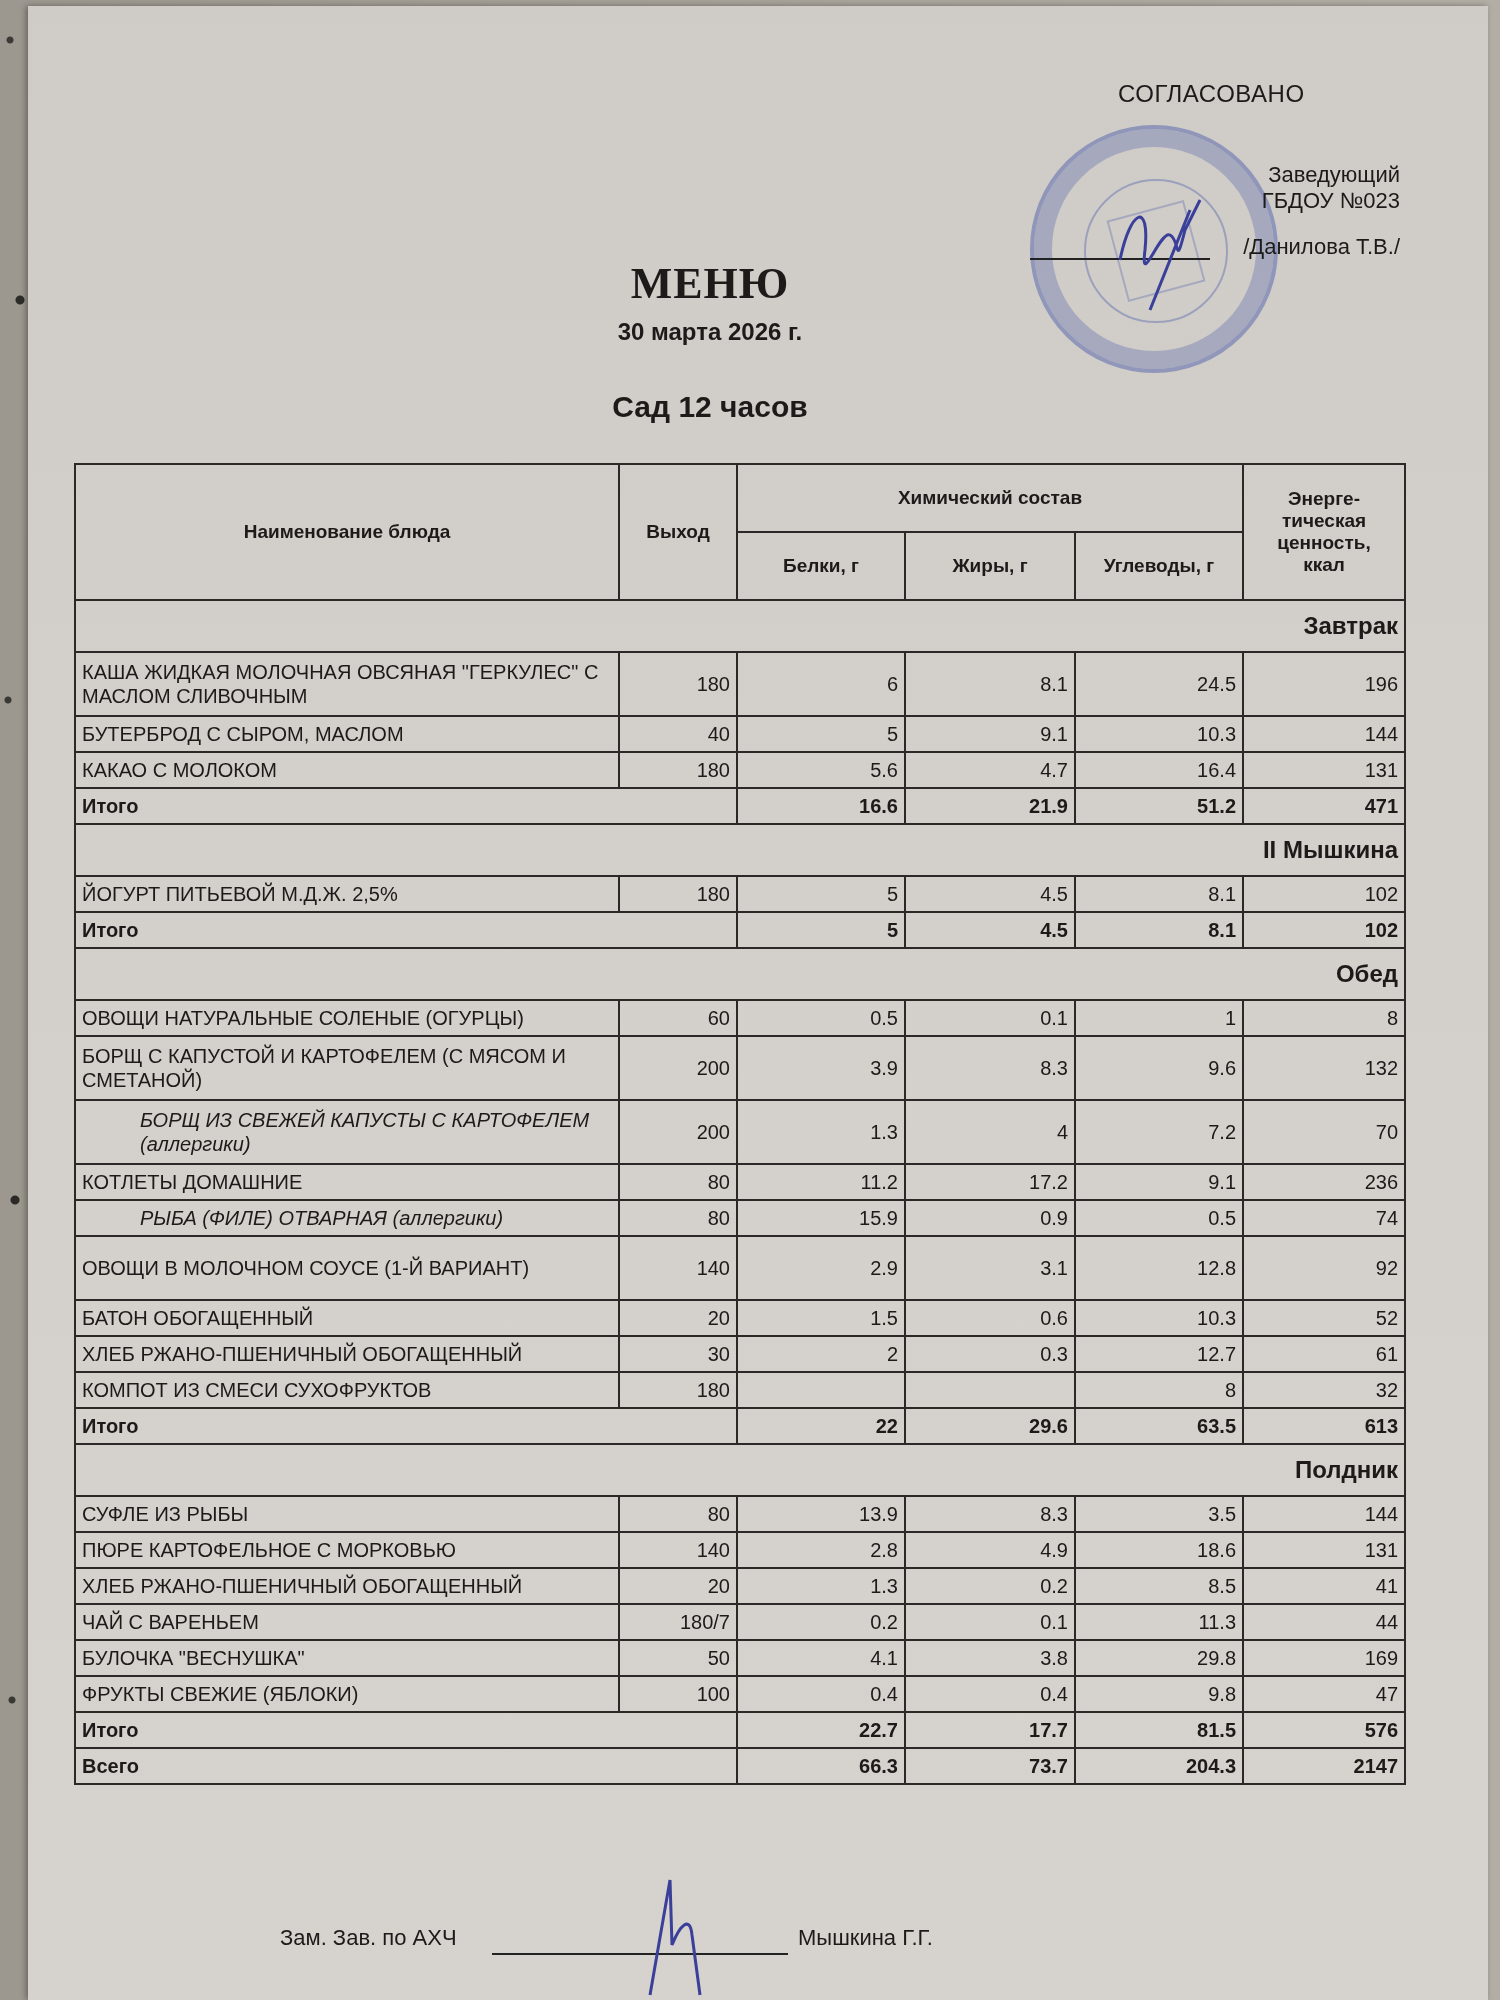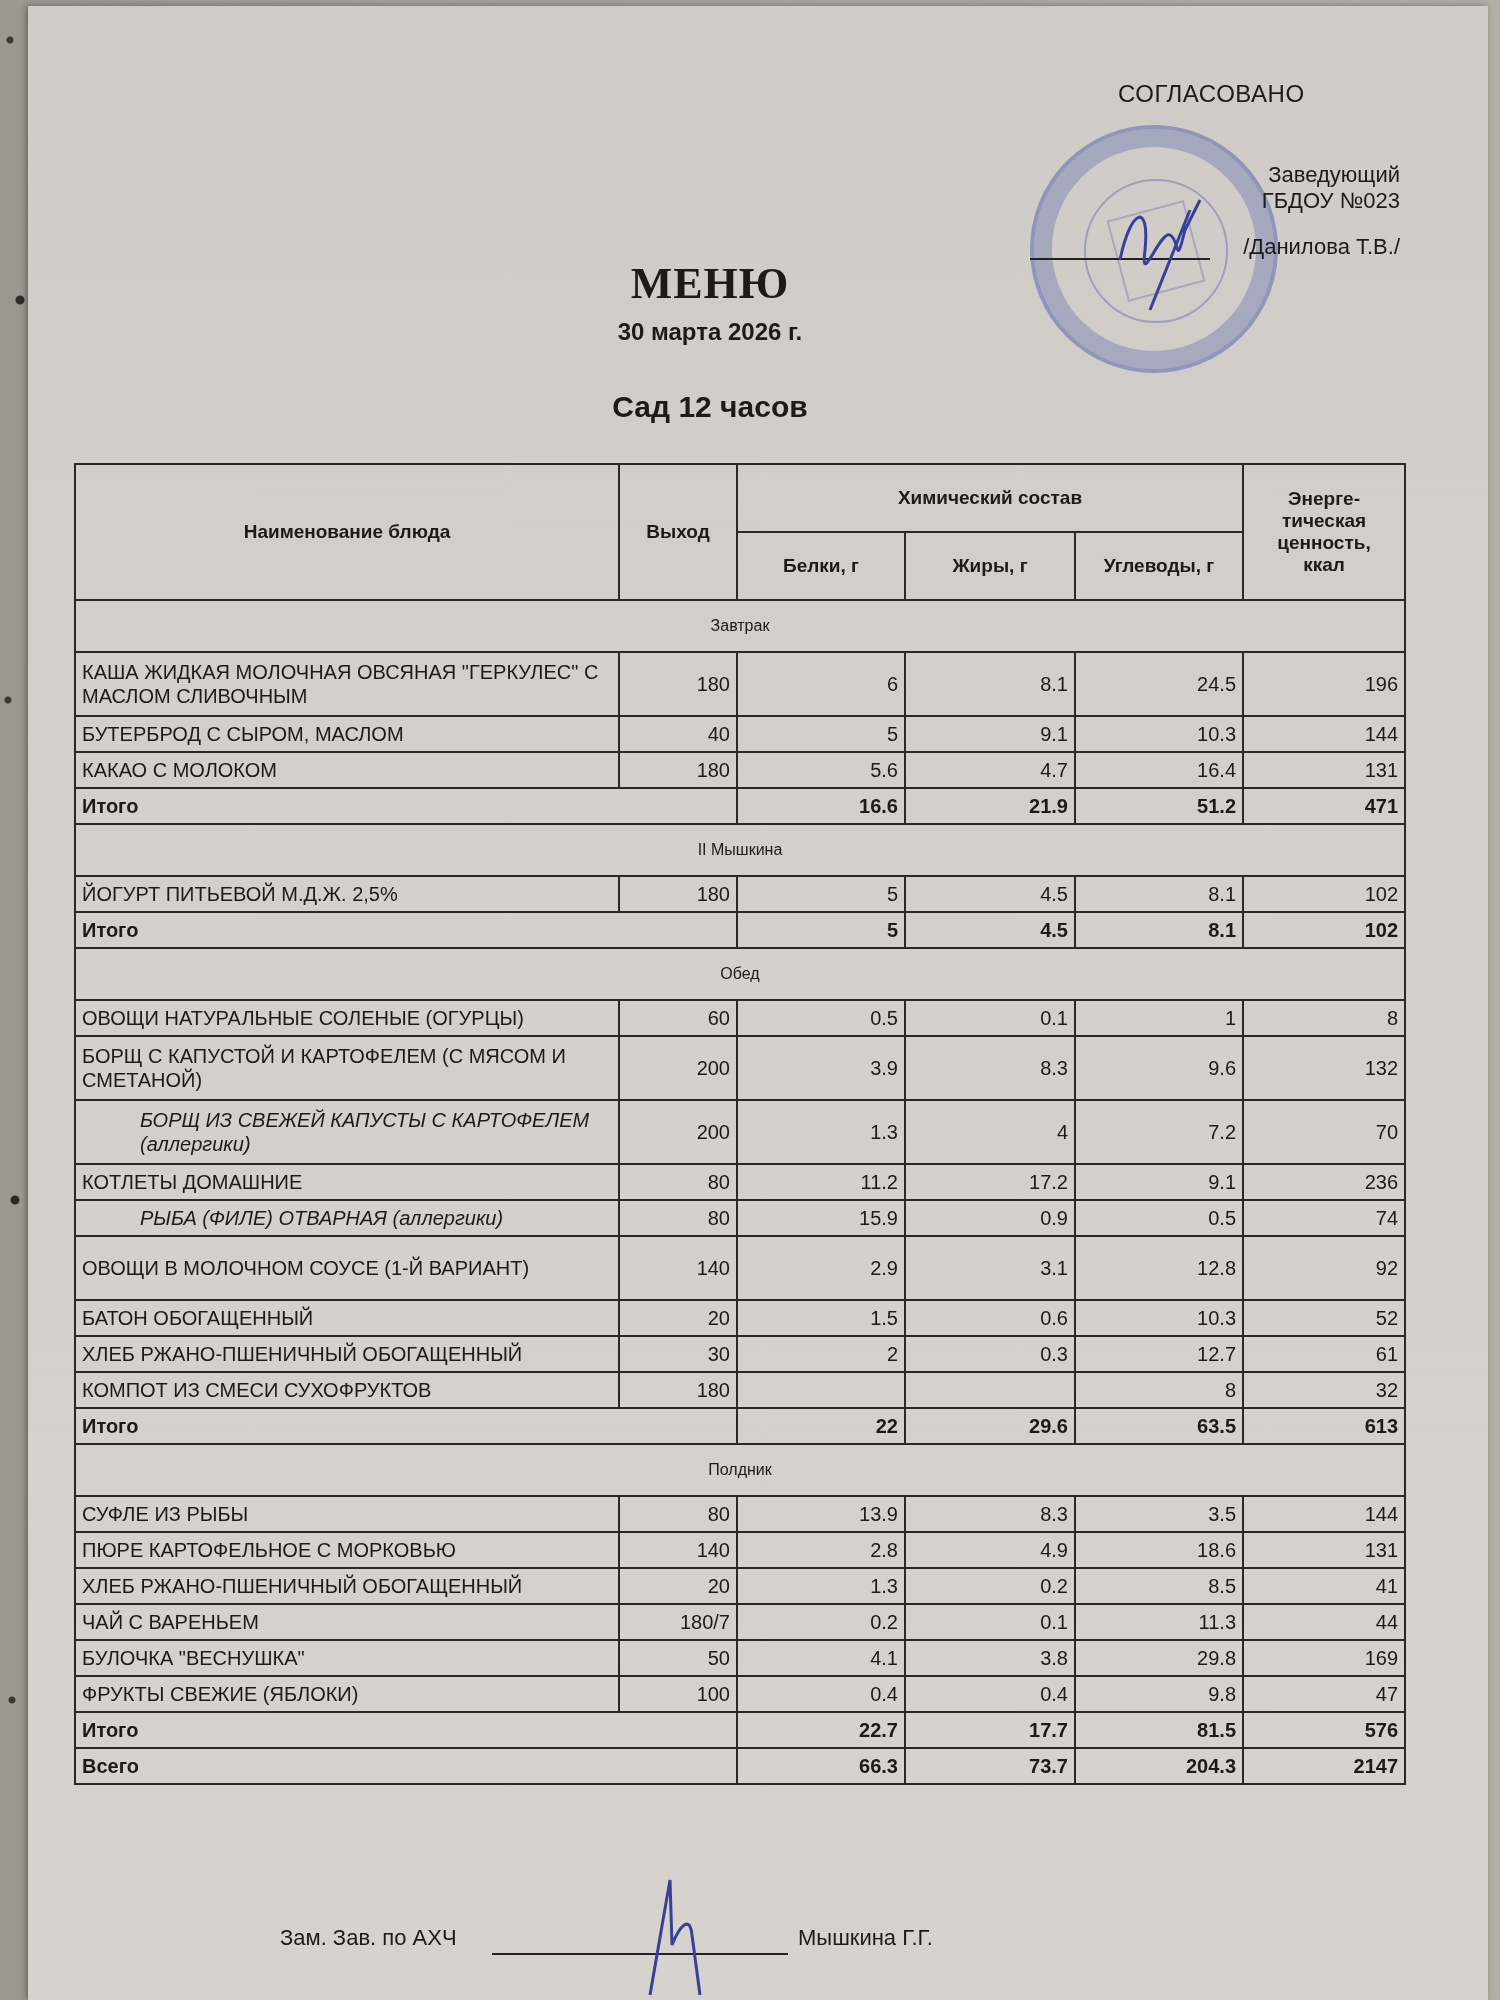--- a/index.html
+++ b/index.html
@@ -59,21 +59,21 @@
   table.menu td, table.menu th { border: 2px solid #2a2927; padding: 2px 6px; }
   table.menu th { font-weight: bold; font-size: 19px; height: 58px; }
   table.menu th.big { height: 130px; }
   col.c-name { width: 544px; }
   col.c-out { width: 118px; }
   col.c-b { width: 168px; }
   col.c-j { width: 170px; }
   col.c-u { width: 168px; }
   col.c-e { width: 162px; }
   td.num { text-align: right; padding-right: 8px; }
-  tr.section td { text-align: center; font-weight: normal; font-size: 16px; height: 46px; }
+  tr.section td { text-align: right; font-weight: bold; font-size: 24px; height: 46px; }
   tr.item td { height: 30px; line-height: 24px; }
   tr.item.two td { height: 58px; }
   tr.total td { font-weight: bold; height: 30px; }
   .indent { padding-left: 64px !important; font-style: italic; }
 
   .footer-label { position: absolute; left: 280px; top: 1925px; font-size: 22px; }
   .footer-line { position: absolute; left: 492px; top: 1953px; width: 296px; border-bottom: 2px solid #222; }
   .footer-name { position: absolute; left: 798px; top: 1925px; font-size: 22px; }
   .footer-sign { position: absolute; left: 640px; top: 1875px; }
 </style>

